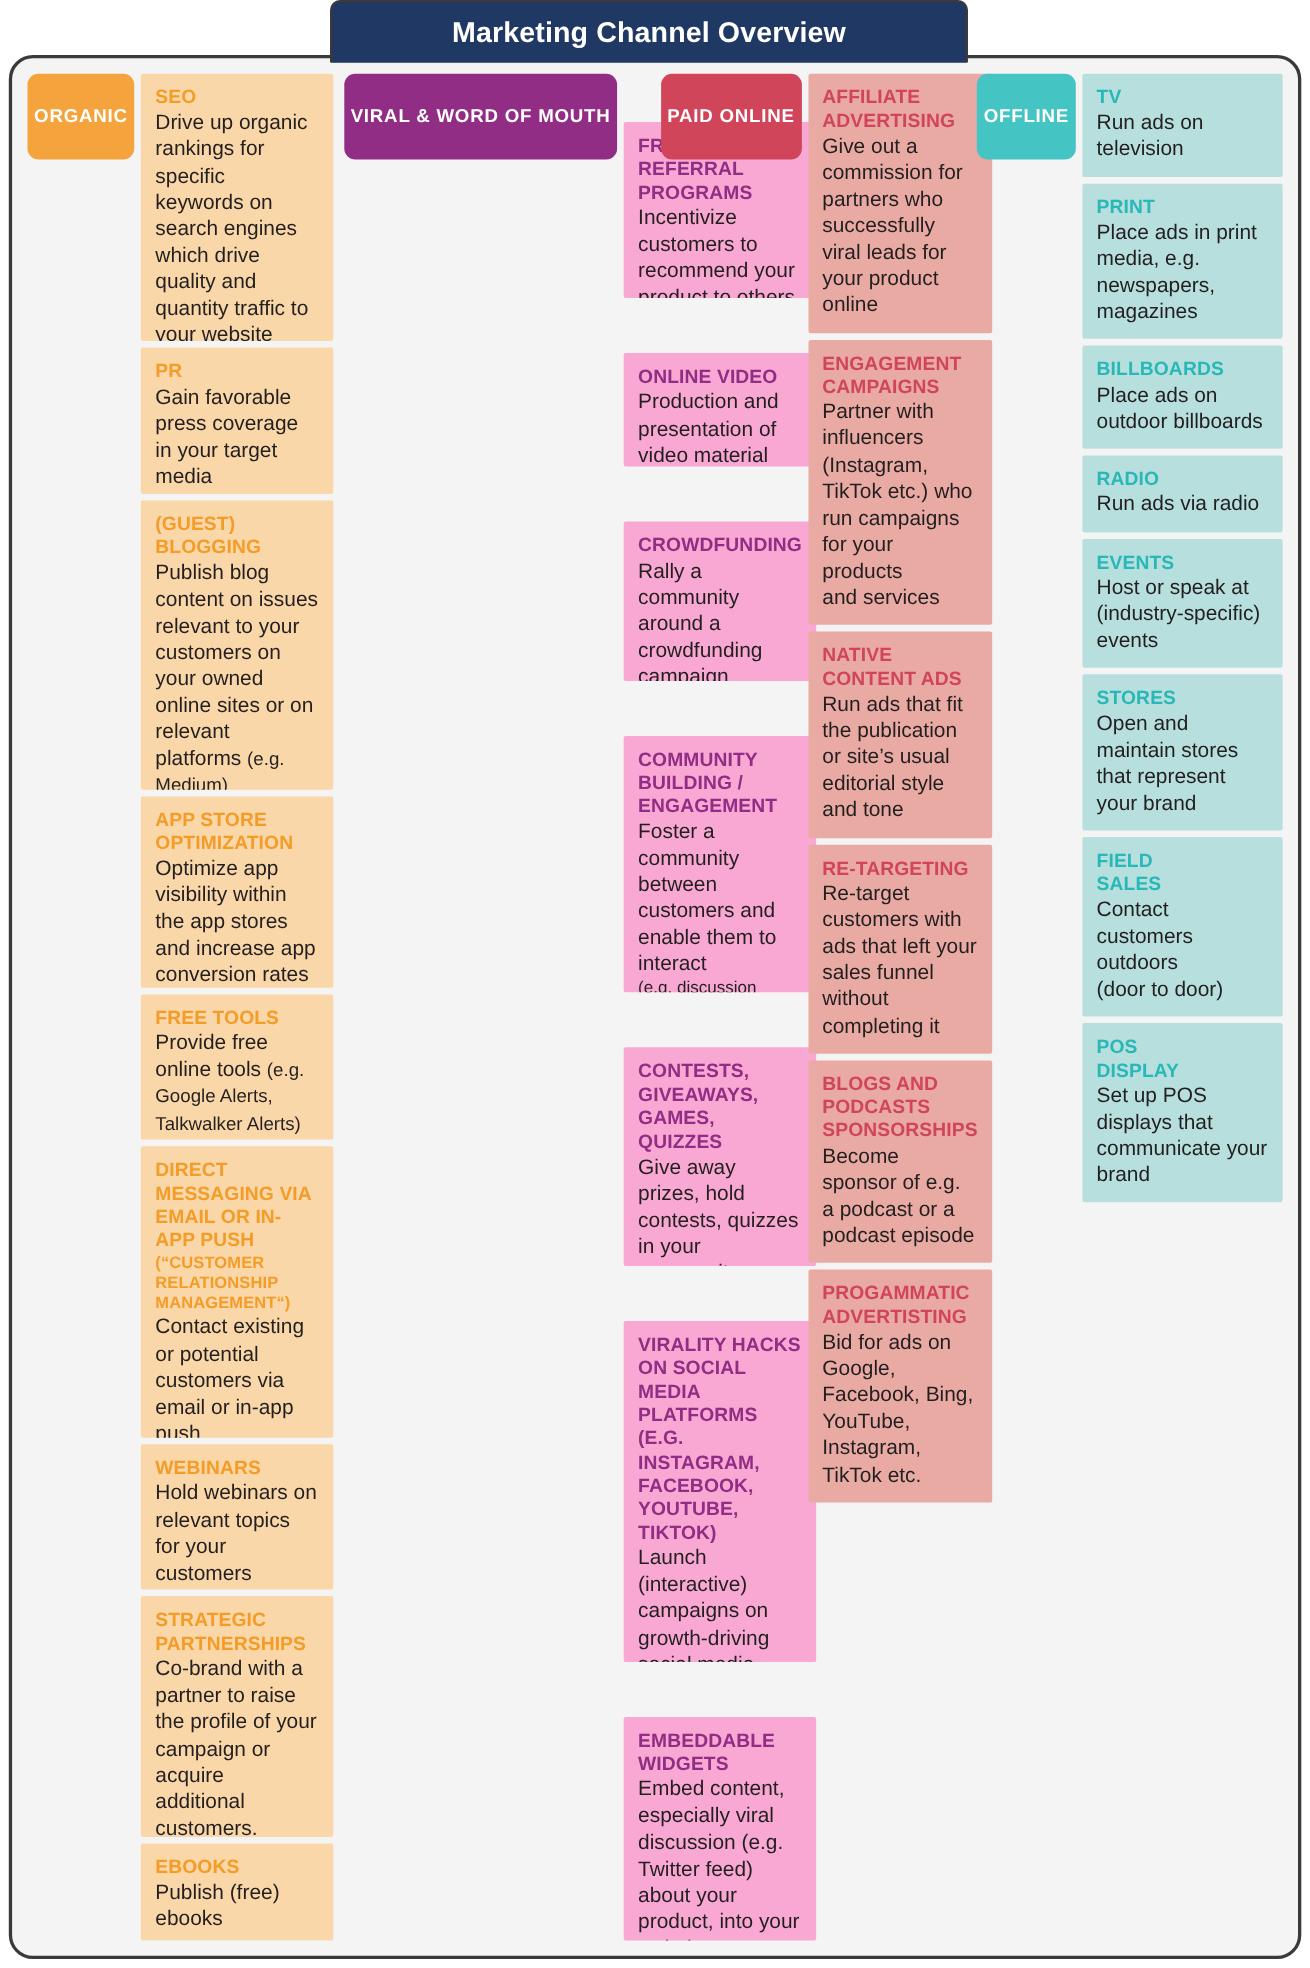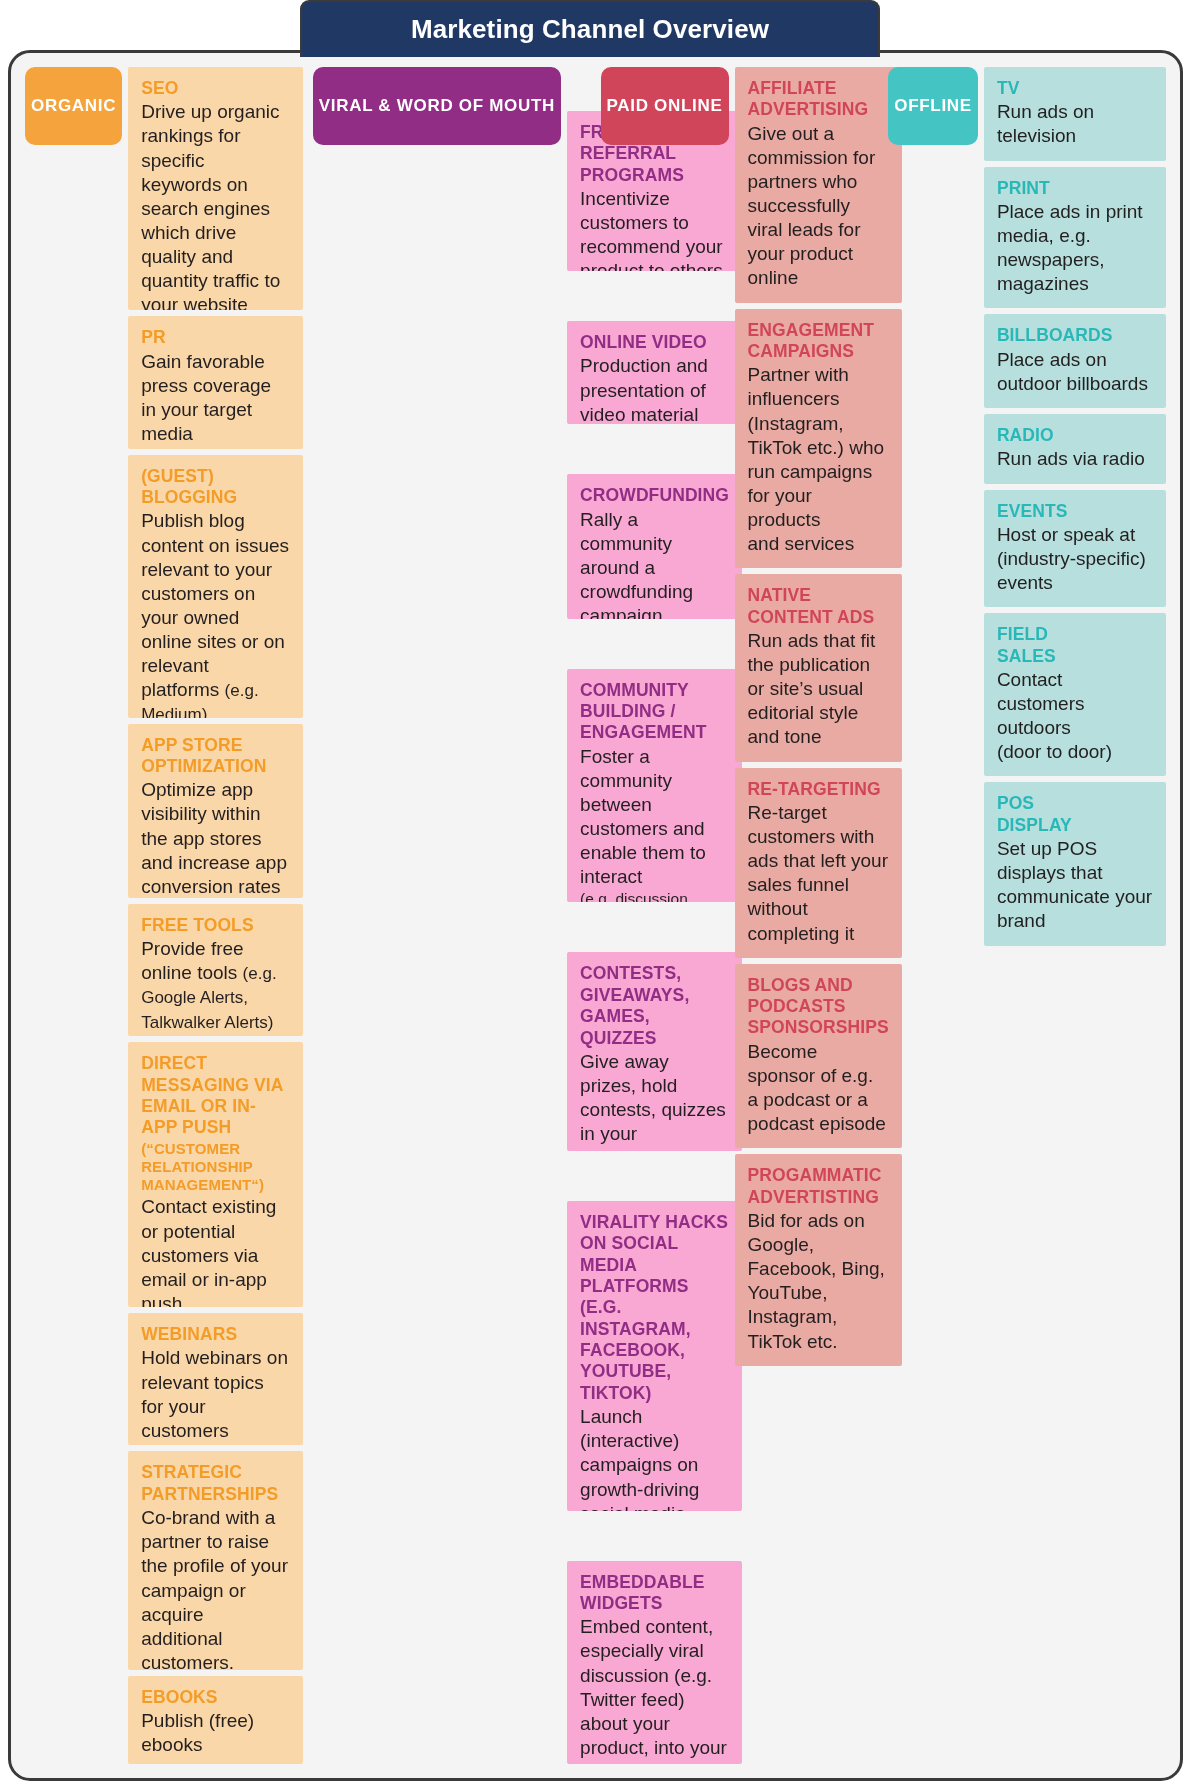--- a/index.html
+++ b/index.html
@@ -292,20 +292,24 @@
             </div>
             <div class="card">
               <div class="card-title">RADIO</div>
               <div class="card-body">Run ads via radio</div>
             </div>
             <div class="card">
               <div class="card-title">EVENTS</div>
               <div class="card-body">Host or speak at (industry-specific) events</div>
             </div>
             <div class="card">
+              <div class="card-title">STORES</div>
+              <div class="card-body">Open and maintain stores that represent your brand</div>
+            </div>
+            <div class="card">
               <div class="card-title">FIELD
 SALES</div>
               <div class="card-body">Contact customers outdoors
 (door to door)</div>
             </div>
             <div class="card">
               <div class="card-title">POS
 DISPLAY</div>
               <div class="card-body">Set up POS displays that communicate your brand</div>
             </div>

